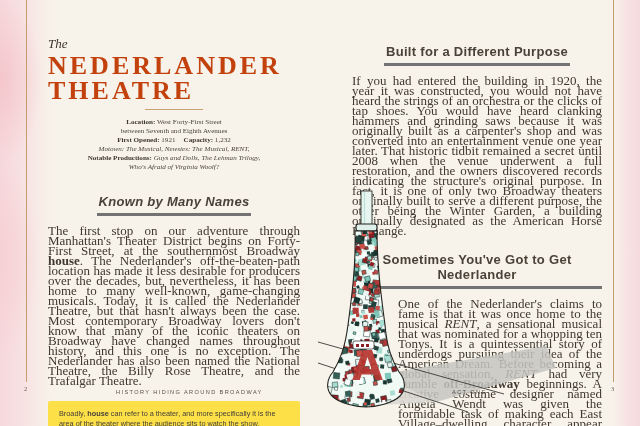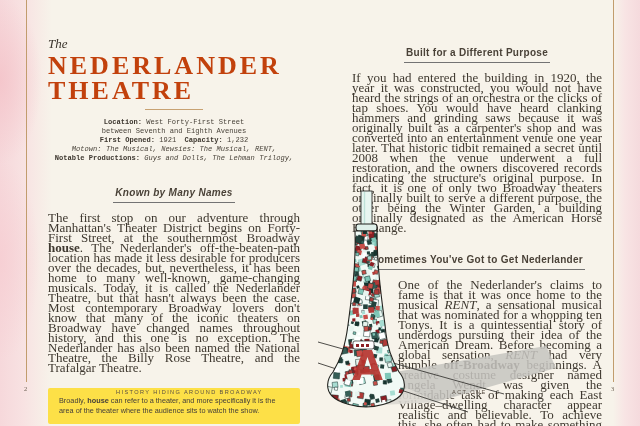--- a/index.html
+++ b/index.html
@@ -40,30 +40,30 @@
 
   
   .title-block { margin-top:36px; color:#322c25; }
   .title-script { font-family:"Liberation Serif",serif; font-style:italic; font-size:13px; color:#3a342c; }
   .title-main {
     font-family:"Liberation Serif",serif; font-weight:600; font-size:26px;
     letter-spacing:3px; line-height:22px; margin-top:3px; color:#c2410c;
   }
   .title-divider { width:58px; height:1px; background:#c8a272; margin:7px auto 8px auto; }
 
-  .meta { text-align:center; font-family:Liberation Mono, monospace; font-size:7.1px; line-height:9.1px; color:#4a443b; }
+  .meta { text-align:center; font-family:Liberation Serif, serif; font-size:7.1px; line-height:9.1px; color:#4a443b; }
   .meta .b { font-weight:bold; color:#3c362e; }
   .meta .i { font-style:italic; }
   .meta .g { margin-left:8px; }
 
   .section-heading-wrap { text-align:center; }
   .section-heading {
     display:inline-block; font-family:"Liberation Sans",sans-serif; font-weight:600;
-    font-size:10px; letter-spacing:.3px; color:#4a4238;
-    border-bottom:1px solid #737373; padding:0 2px 4px 2px;
+    font-size:13px; letter-spacing:.3px; color:#4a4238;
+    border-bottom:3px solid #737373; padding:0 2px 4px 2px;
   }
   #left-page .section-heading-wrap { margin-top:19px;font-style:italic; }
 
   .body-par {
     margin-top:10px; font-size:13px; line-height:10px; text-align:justify; color:#3e382f;
   }
   .body-par .b { font-weight:bold; }
   .body-par .i { font-style:italic; }
 
   .note-box {
@@ -103,20 +103,21 @@
     <div class="title-main">NEDERLANDER</div>
     <div class="title-main">THEATRE</div>
     <div class="title-divider"></div>
   </div>
   <div class="meta">
     <div><span class="b">Location:</span><span> West Forty-First Street</span></div>
     <div><span>between Seventh and Eighth Avenues</span></div>
     <div><span class="b">First Opened:</span><span> 1921</span><span class="b g">Capacity:</span><span> 1,232</span></div>
     <div><span class="i">Motown: The Musical, Newsies: The Musical, RENT,</span></div>
     <div><span class="b">Notable Productions:</span><span class="i"> Guys and Dolls, The Lehman Trilogy,</span></div>
+    <div><span class="i">Who's Afraid of Virginia Woolf?</span></div>
   </div>
   <div class="section-heading-wrap">
     <span class="section-heading">Known by Many Names</span>
   </div>
   <p class="body-par"><span>The first stop on our adventure through Manhattan's Theater District begins on Forty-First Street, at the southernmost Broadway </span><span class="b">house</span><span>. The Nederlander's off-the-beaten-path location has made it less desirable for producers over the decades, but, nevertheless, it has been home to many well-known, game-changing musicals. Today, it is called the Nederlander Theatre, but that hasn't always been the case. Most contemporary Broadway lovers don't know that many of the iconic theaters on Broadway have changed names throughout history, and this one is no exception. The Nederlander has also been named the National Theatre, the Billy Rose Theatre, and the Trafalgar Theatre.</span></p>
   <div class="note-box"><span>Broadly, </span><span class="b">house</span><span> can refer to a theater, and more specifically it is the area of the theater where the audience sits to watch the show.</span></div>
 </div>
 
 <div id="right-page" class="page">
   <div class="section-heading-wrap sec1-heading">

